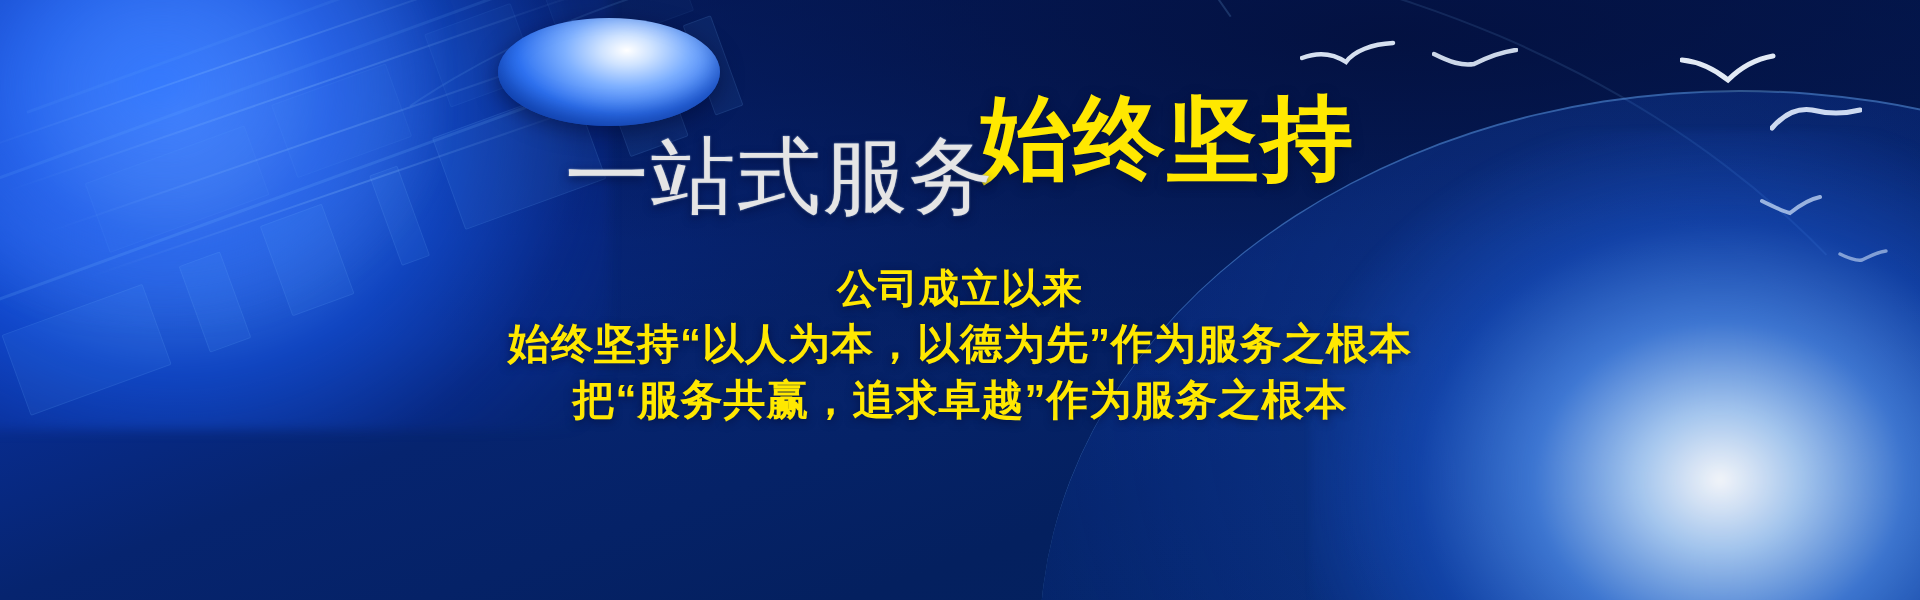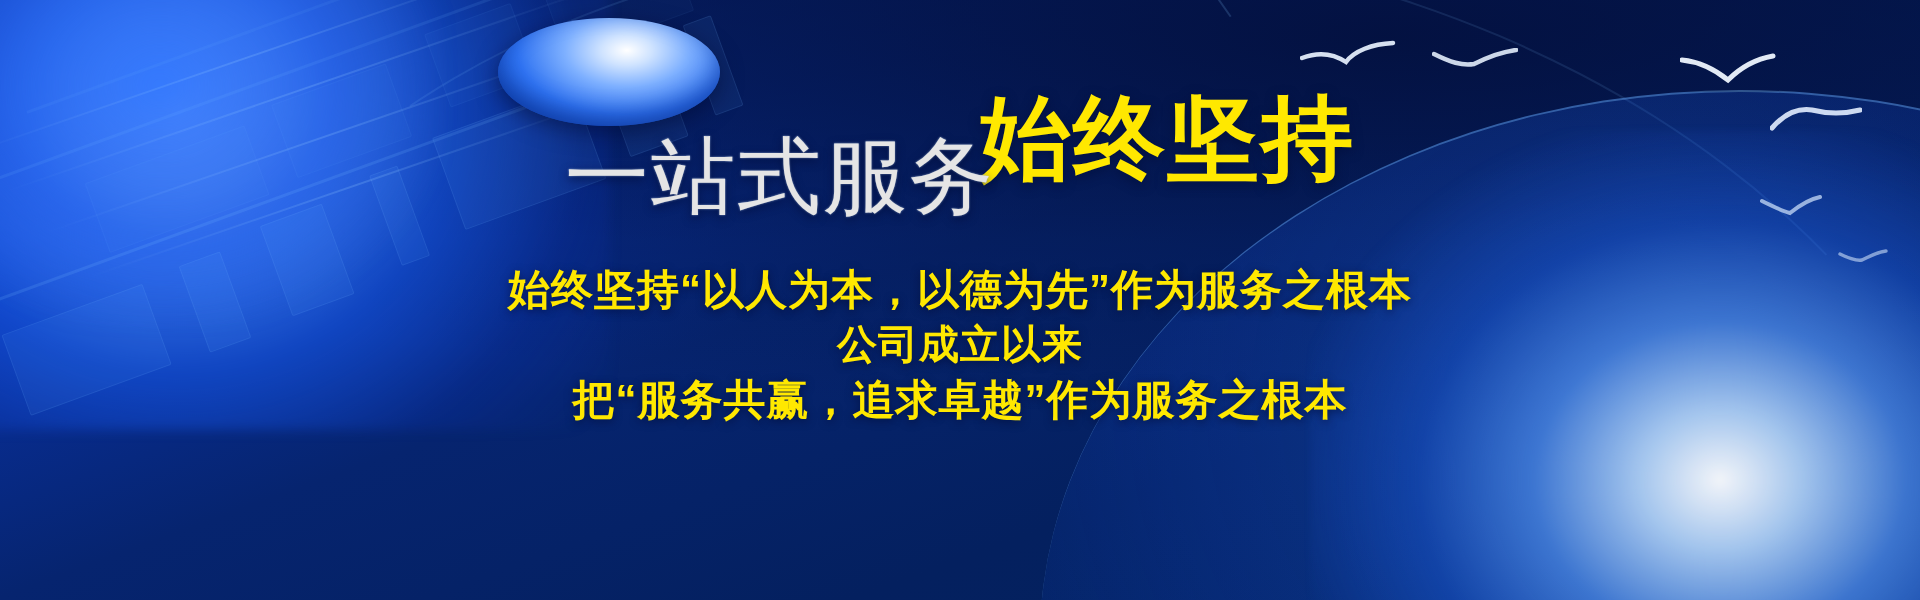--- a/index.html
+++ b/index.html
@@ -285,18 +285,18 @@
       <path d="M2 6 C12 11 18 13 24 12 C32 8 40 4 48 3" stroke="#c6daf6" stroke-width="3.4" fill="none" stroke-linecap="round" opacity=".62"></path>
     </svg>
   </div>
 
   <div class="headline">
     <span class="hl-white">一站式服务</span>
     <span class="hl-yellow">始终坚持</span>
   </div>
 
   <div class="subtitle">
+    <span class="sub-line first">公司成立以来</span>
     <span class="sub-line">始终坚持“以人为本，以德为先”作为服务之根本</span>
-    <span class="sub-line first">公司成立以来</span>
     <span class="sub-line">把“服务共赢，追求卓越”作为服务之根本</span>
   </div>
 
 </div>
 
 </body></html>

